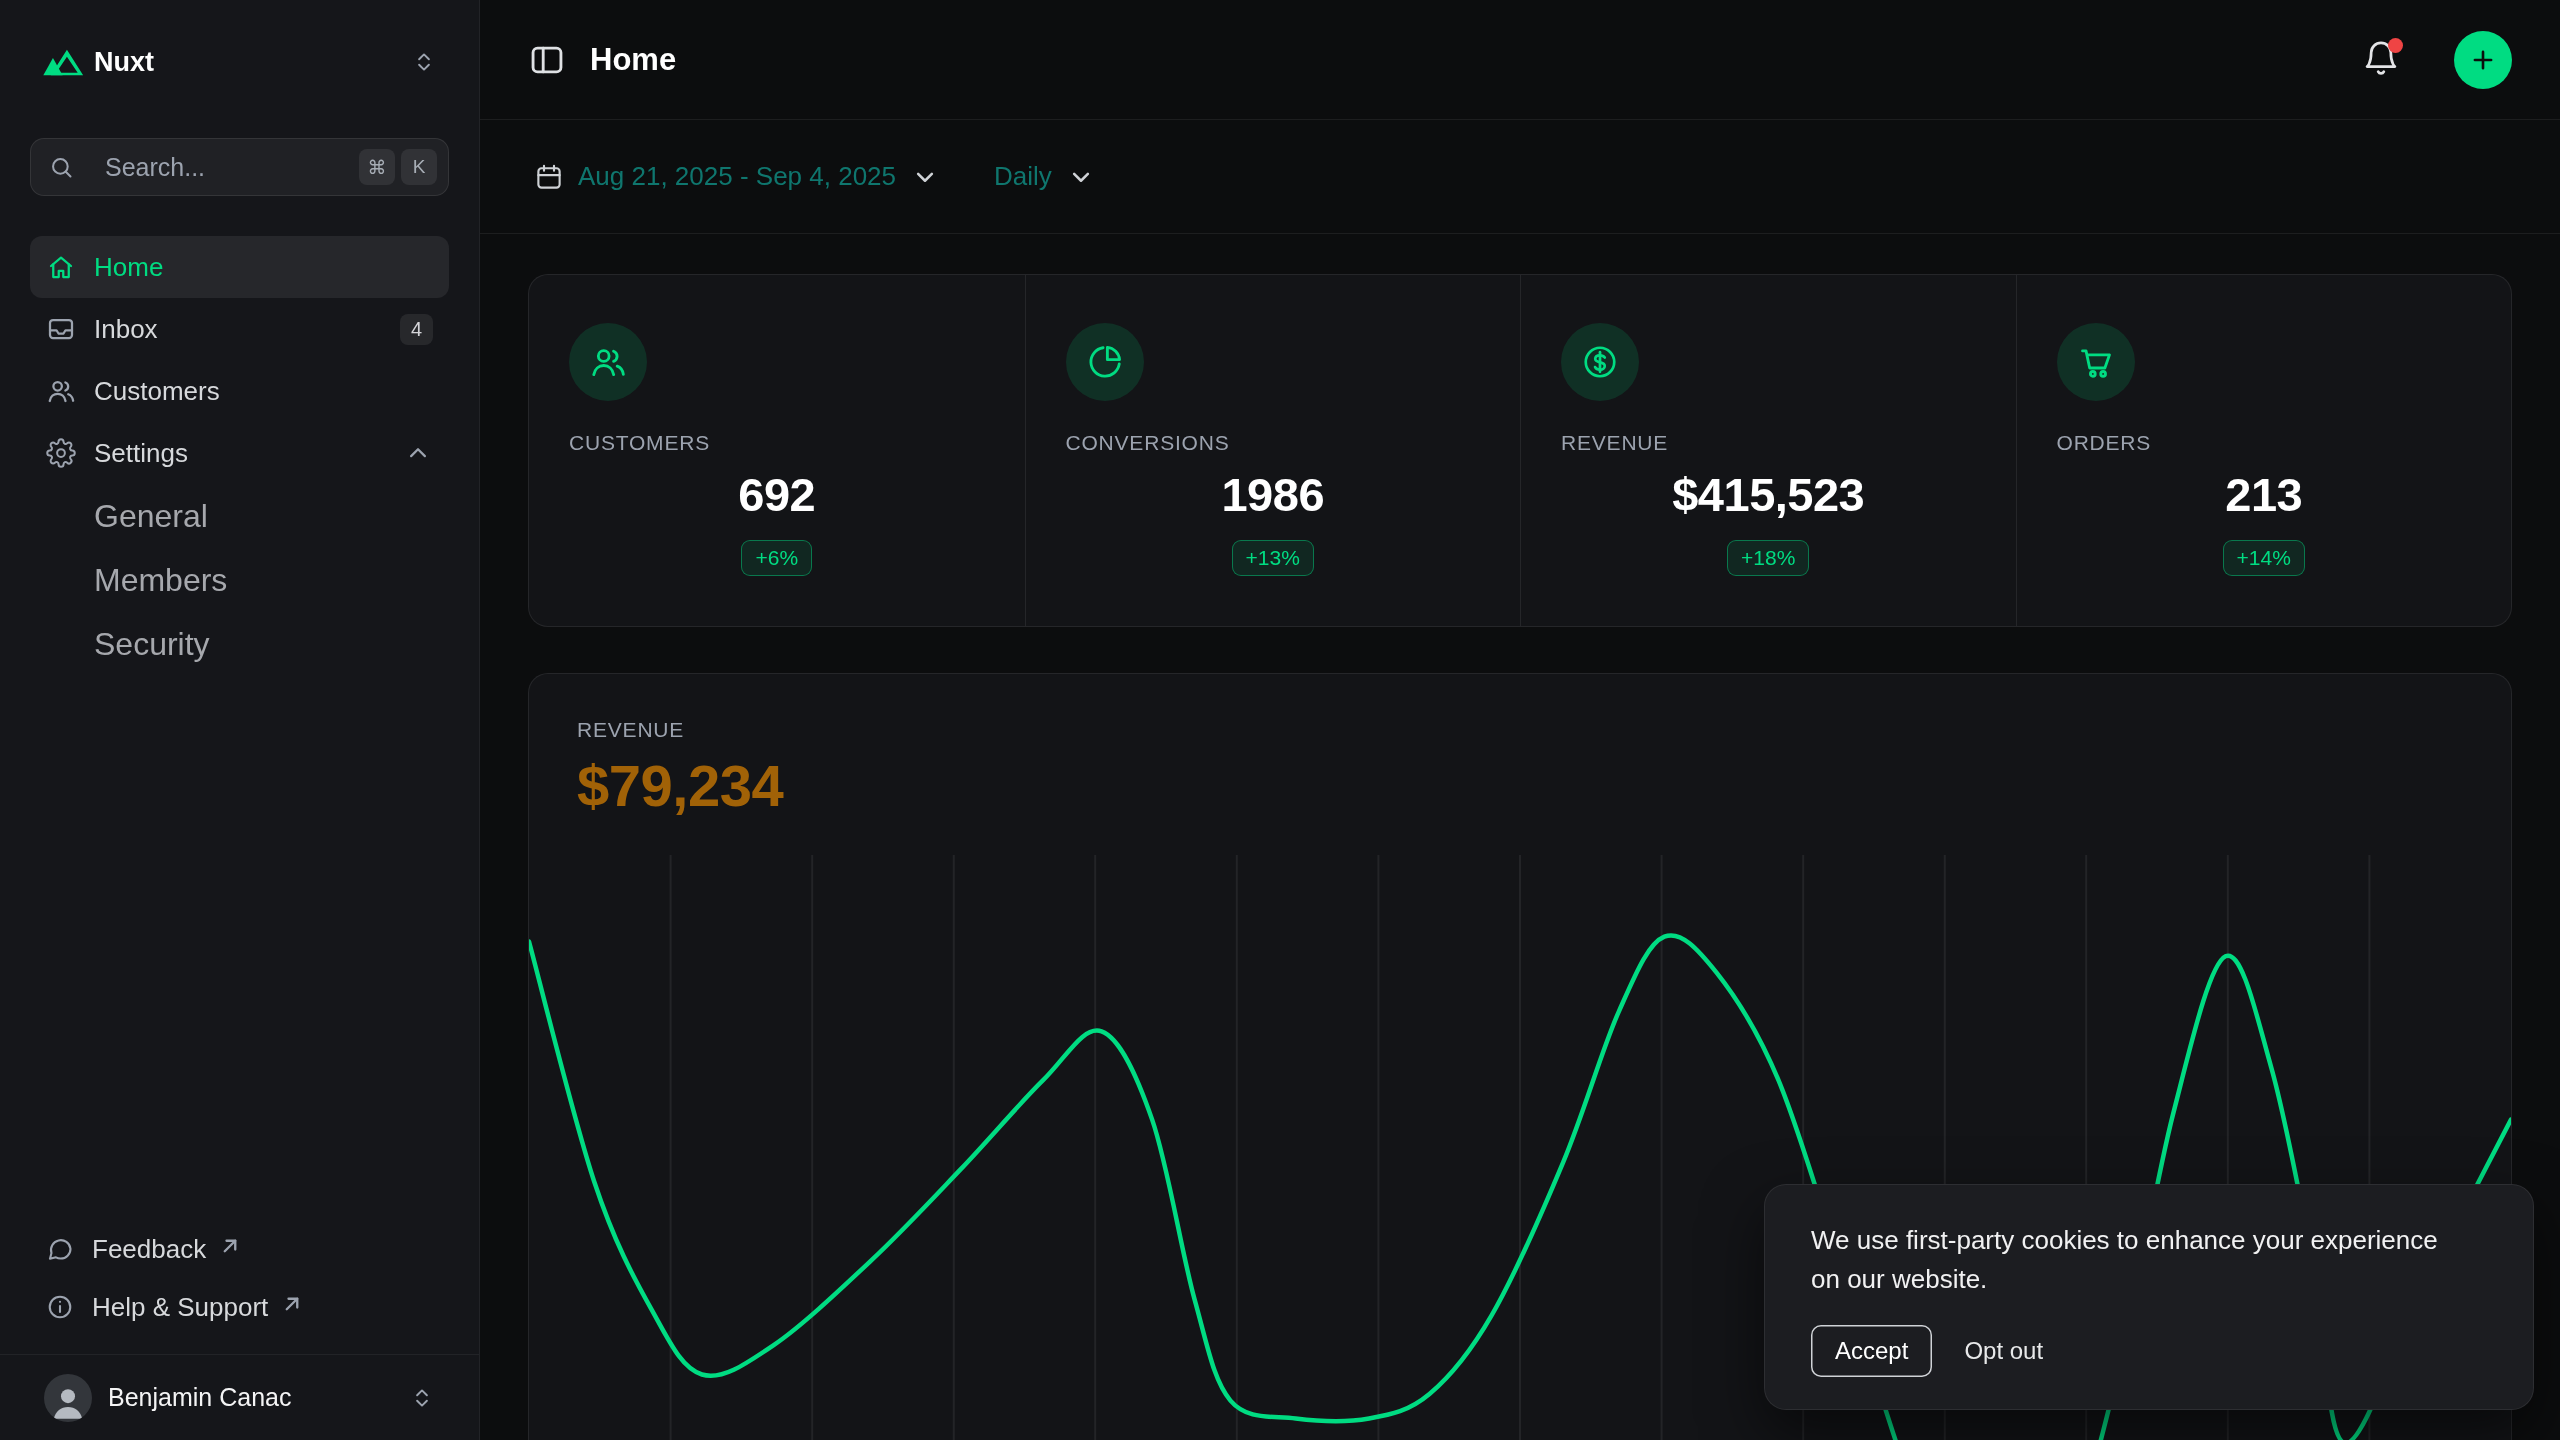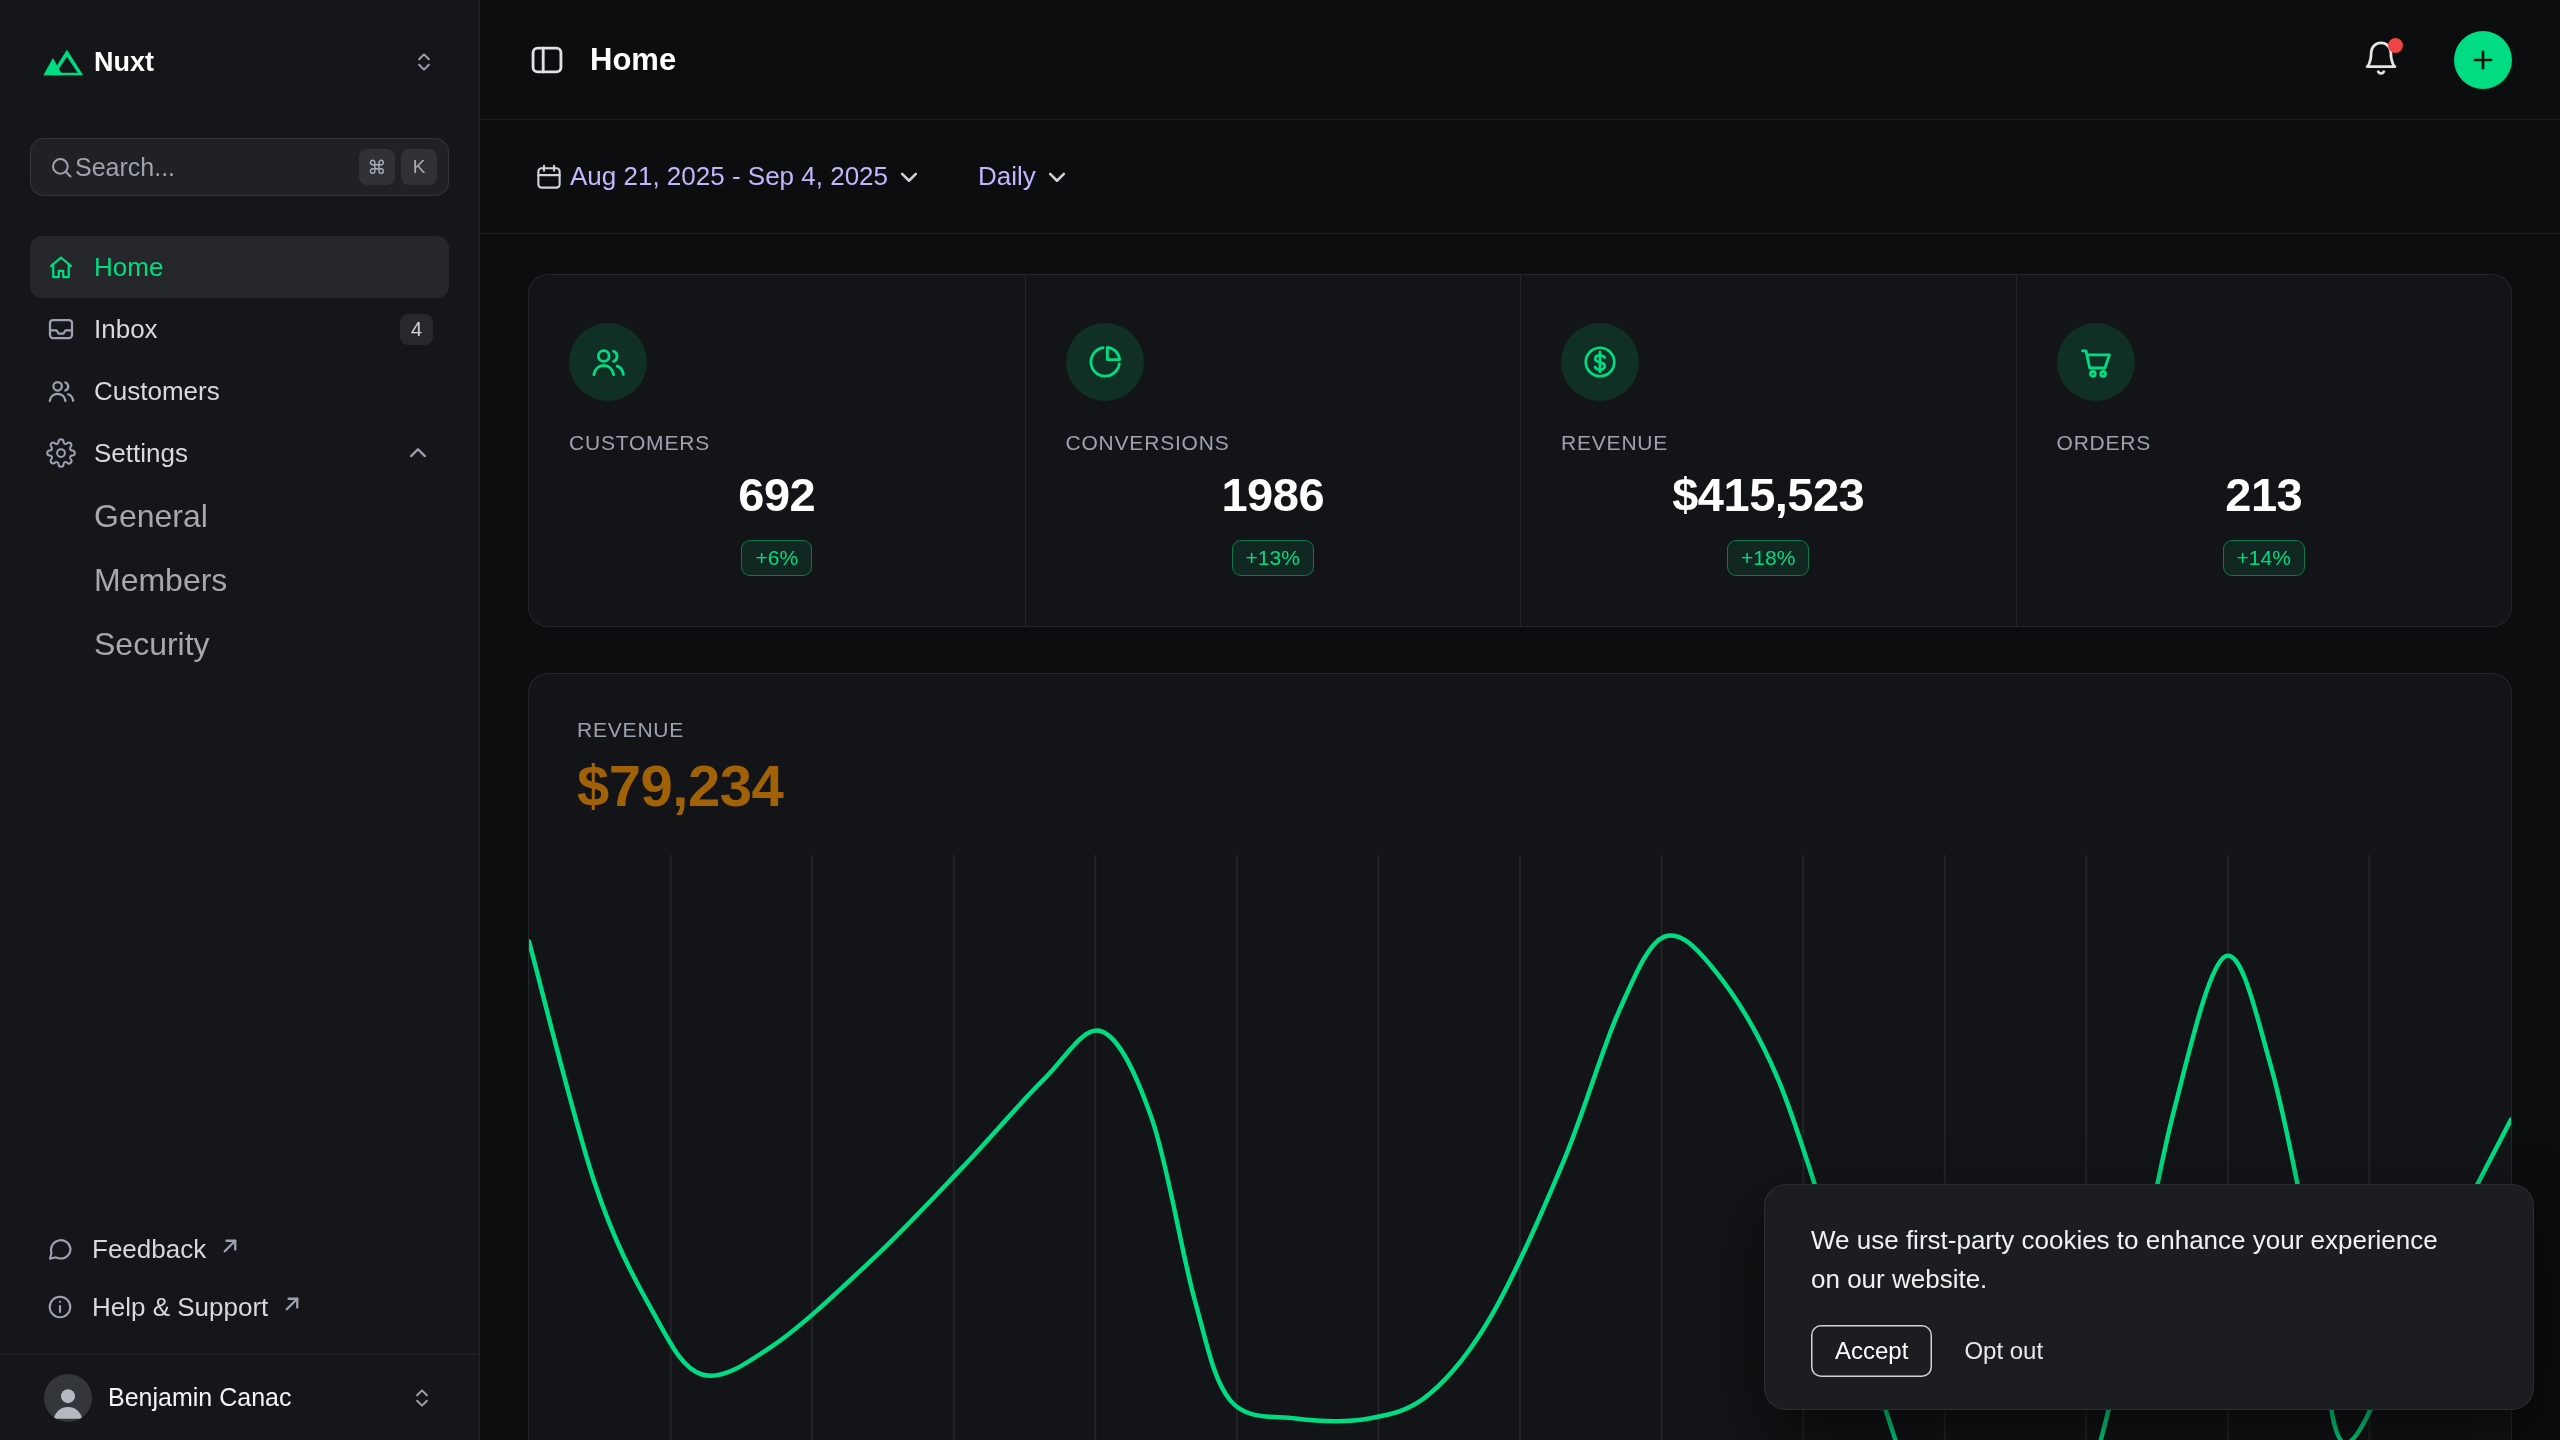--- a/index.html
+++ b/index.html
@@ -25,21 +25,21 @@
   .logo{width:42px;height:30px;display:inline-flex;}
   .logo svg{width:100%;height:100%;}
   .logo path{fill:var(--accent);}
   .ws-name{font-size:27px;font-weight:600;color:#ffffff;flex:1;}
   .chev-ud{width:26px;height:26px;color:var(--muted);}
   .icon{display:inline-flex;}
   .icon svg{width:100%;height:100%;}
 
   .searchbox{margin-top:44px;height:58px;border-radius:14px;background:rgba(255,255,255,0.05);
     box-shadow:inset 0 0 0 1px rgba(255,255,255,0.09);display:flex;align-items:center;
-    gap:0;padding:0 12px 0 18px;cursor:text;}
+    gap:30px;padding:0 12px 0 18px;cursor:text;}
   .searchbox .icon{width:27px;height:27px;color:var(--muted);}
   .search-ph{color:var(--muted);font-size:25px;flex:1;}
   .kbds{display:flex;gap:6px;}
   kbd{min-width:36px;height:36px;padding:0 8px;display:inline-flex;align-items:center;justify-content:center;
     background:rgba(255,255,255,0.08);border-radius:8px;color:#a7adb5;font-size:19px;font-family:inherit;}
 
   nav{margin-top:40px;display:flex;flex-direction:column;}
   .nav-item{display:flex;align-items:center;gap:18px;height:62px;padding:0 16px;border-radius:12px;
     color:#d7d9dc;font-size:26px;font-weight:500;cursor:pointer;text-decoration:none;}
   .nav-item .icon{width:30px;height:30px;color:var(--muted);}
@@ -73,22 +73,22 @@
   .page-title{font-size:31px;font-weight:700;color:#fff;flex:1;}
   .bell-btn{position:relative;width:42px;height:42px;color:#e4e4e7;cursor:pointer;}
   .bell-btn .icon{width:38px;height:38px;}
   .bell-dot{position:absolute;top:-1px;right:1px;width:15px;height:15px;border-radius:50%;background:var(--dot);}
   .add-btn{width:58px;height:58px;border-radius:50%;background:var(--accent);border:none;cursor:pointer;
     display:flex;align-items:center;justify-content:center;color:#0b0f0d;margin-left:26px;}
   .add-btn svg{width:30px;height:30px;}
 
   .toolbar{height:114px;flex:0 0 114px;border-bottom:1px solid rgba(255,255,255,0.07);
     display:flex;align-items:center;padding:0 40px;gap:26px;}
-  .tool-btn{display:flex;align-items:center;gap:6px;padding:12px 14px;border-radius:12px;cursor:pointer;
-    color:#c4b5fd;font-size:26px;font-weight:500;background:none;border:none;font-family:inherit;}
+  .tool-btn{display:flex;align-items:center;gap:14px;padding:12px 14px;border-radius:12px;cursor:pointer;
+    color:#0f766e;font-size:26px;font-weight:500;background:none;border:none;font-family:inherit;}
   .tool-btn .icon{width:30px;height:30px;color:#cfd2d6;}
   .chev{width:22px;height:22px;color:#8b8f96;display:inline-flex;}
 
   .content{padding:40px 48px 0;flex:1;}
 
   .stats{display:grid;grid-template-columns:repeat(4,1fr);background:var(--bg-card);
     border:1px solid var(--border);border-radius:20px;overflow:hidden;}
   .stat-cell{padding:48px 40px 50px;cursor:pointer;}
   .stat-cell + .stat-cell{border-left:1px solid var(--border);}
   .stat-ico{width:78px;height:78px;border-radius:50%;background:rgba(0,220,130,0.14);color:var(--accent);

